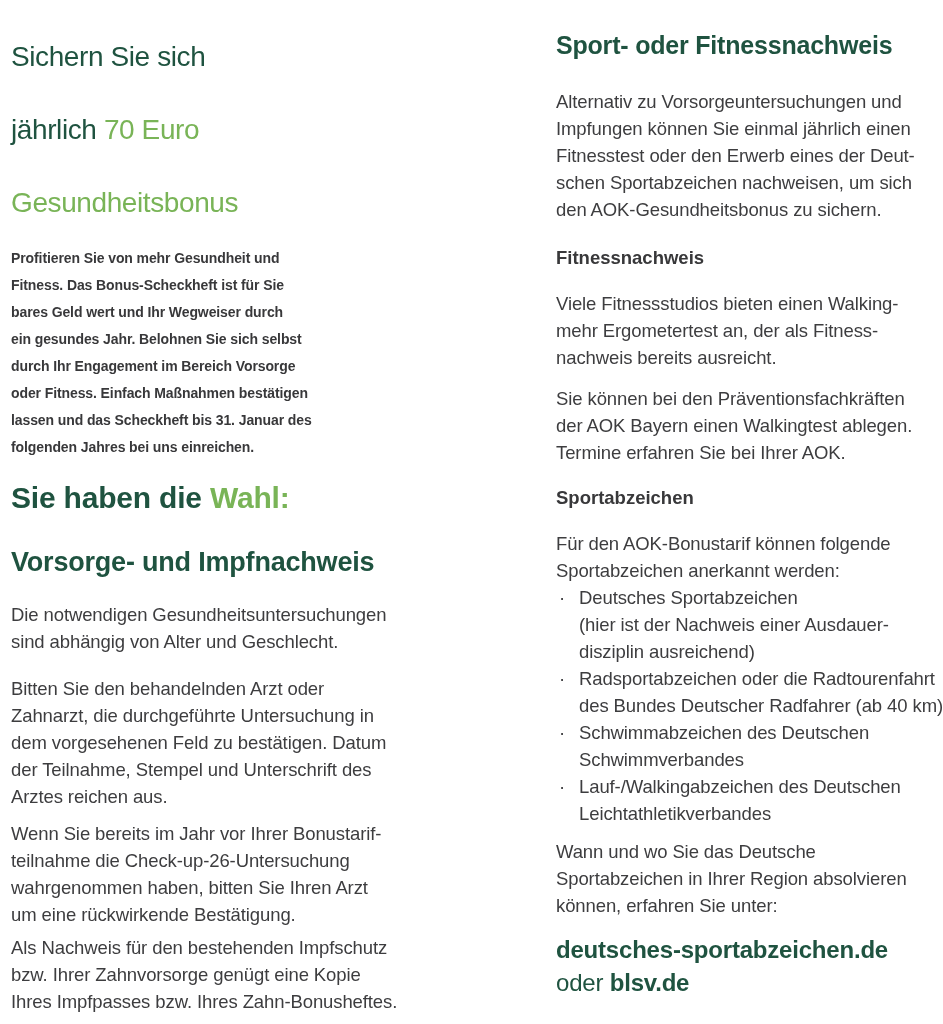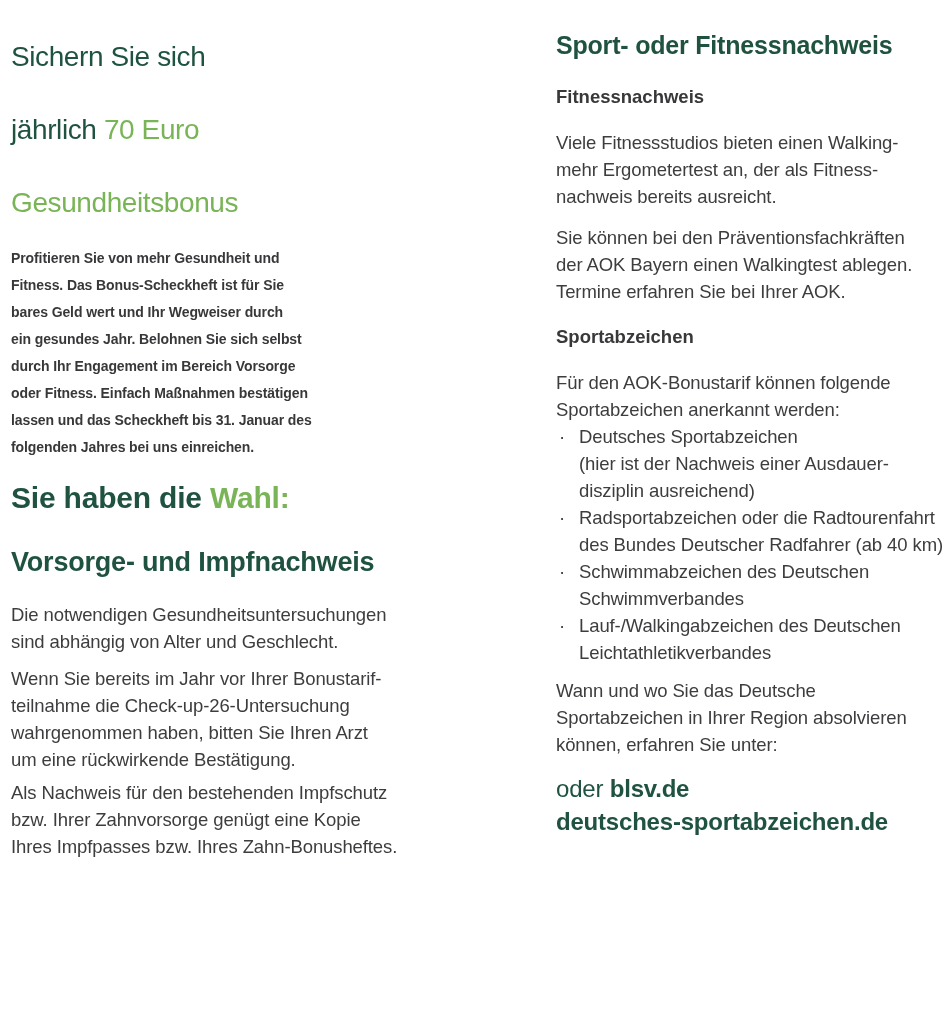--- a/index.html
+++ b/index.html
@@ -61,32 +61,42 @@
 oder Fitness. Einfach Maßnahmen bestätigen
 lassen und das Scheckheft bis 31. Januar des
 folgenden Jahres bei uns einreichen.</p>
 
   <h2 class="choice-heading"><span class="dark-green">Sie haben die </span><span class="light-green">Wahl:</span></h2>
 
   <h3 class="sub-heading-left">Vorsorge- und Impfnachweis</h3>
 
   <p class="body-p pre p1">Die notwendigen Gesundheitsuntersuchungen
 sind abhängig von Alter und Geschlecht.</p>
+  <p class="body-p pre p2">Bitten Sie den behandelnden Arzt oder
+Zahnarzt, die durchgeführte Untersuchung in
+dem vorgesehenen Feld zu bestätigen. Datum
+der Teilnahme, Stempel und Unterschrift des
+Arztes reichen aus.</p>
   <p class="body-p pre p3">Wenn Sie bereits im Jahr vor Ihrer Bonustarif-
 teilnahme die Check-up-26-Untersuchung
 wahrgenommen haben, bitten Sie Ihren Arzt
 um eine rückwirkende Bestätigung.</p>
   <p class="body-p pre p4">Als Nachweis für den bestehenden Impfschutz
 bzw. Ihrer Zahnvorsorge genügt eine Kopie
 Ihres Impfpasses bzw. Ihres Zahn-Bonusheftes.</p>
 </div>
 
 <div class="col-right">
   <h3 class="right-heading">Sport- oder Fitnessnachweis</h3>
 
+  <p class="body-p pre intro">Alternativ zu Vorsorgeuntersuchungen und
+Impfungen können Sie einmal jährlich einen
+Fitnesstest oder den Erwerb eines der Deut-
+schen Sportabzeichen nachweisen, um sich
+den AOK-Gesundheitsbonus zu sichern.</p>
 
   <h4 class="mini-heading">Fitnessnachweis</h4>
   <p class="body-p pre fp1">Viele Fitnessstudios bieten einen Walking-
 mehr Ergometertest an, der als Fitness-
 nachweis bereits ausreicht.</p>
   <p class="body-p pre fp2">Sie können bei den Präventionsfachkräften
 der AOK Bayern einen Walkingtest ablegen.
 Termine erfahren Sie bei Ihrer AOK.</p>
 
   <h4 class="mini-heading sport">Sportabzeichen</h4>
@@ -115,16 +125,16 @@
         <span class="pre">Lauf-/Walkingabzeichen des Deutschen
 Leichtathletikverbandes</span>
       </li>
   </ul>
 
   <p class="body-p pre outro">Wann und wo Sie das Deutsche
 Sportabzeichen in Ihrer Region absolvieren
 können, erfahren Sie unter:</p>
 
   <div class="link-block">
+    <div><span class="link-bold">deutsches-sportabzeichen.de</span></div>
     <div><span class="link-regular">oder </span><span class="link-bold">blsv.de</span></div>
-    <div><span class="link-bold">deutsches-sportabzeichen.de</span></div>
   </div>
 </div>
 
 </body></html>

